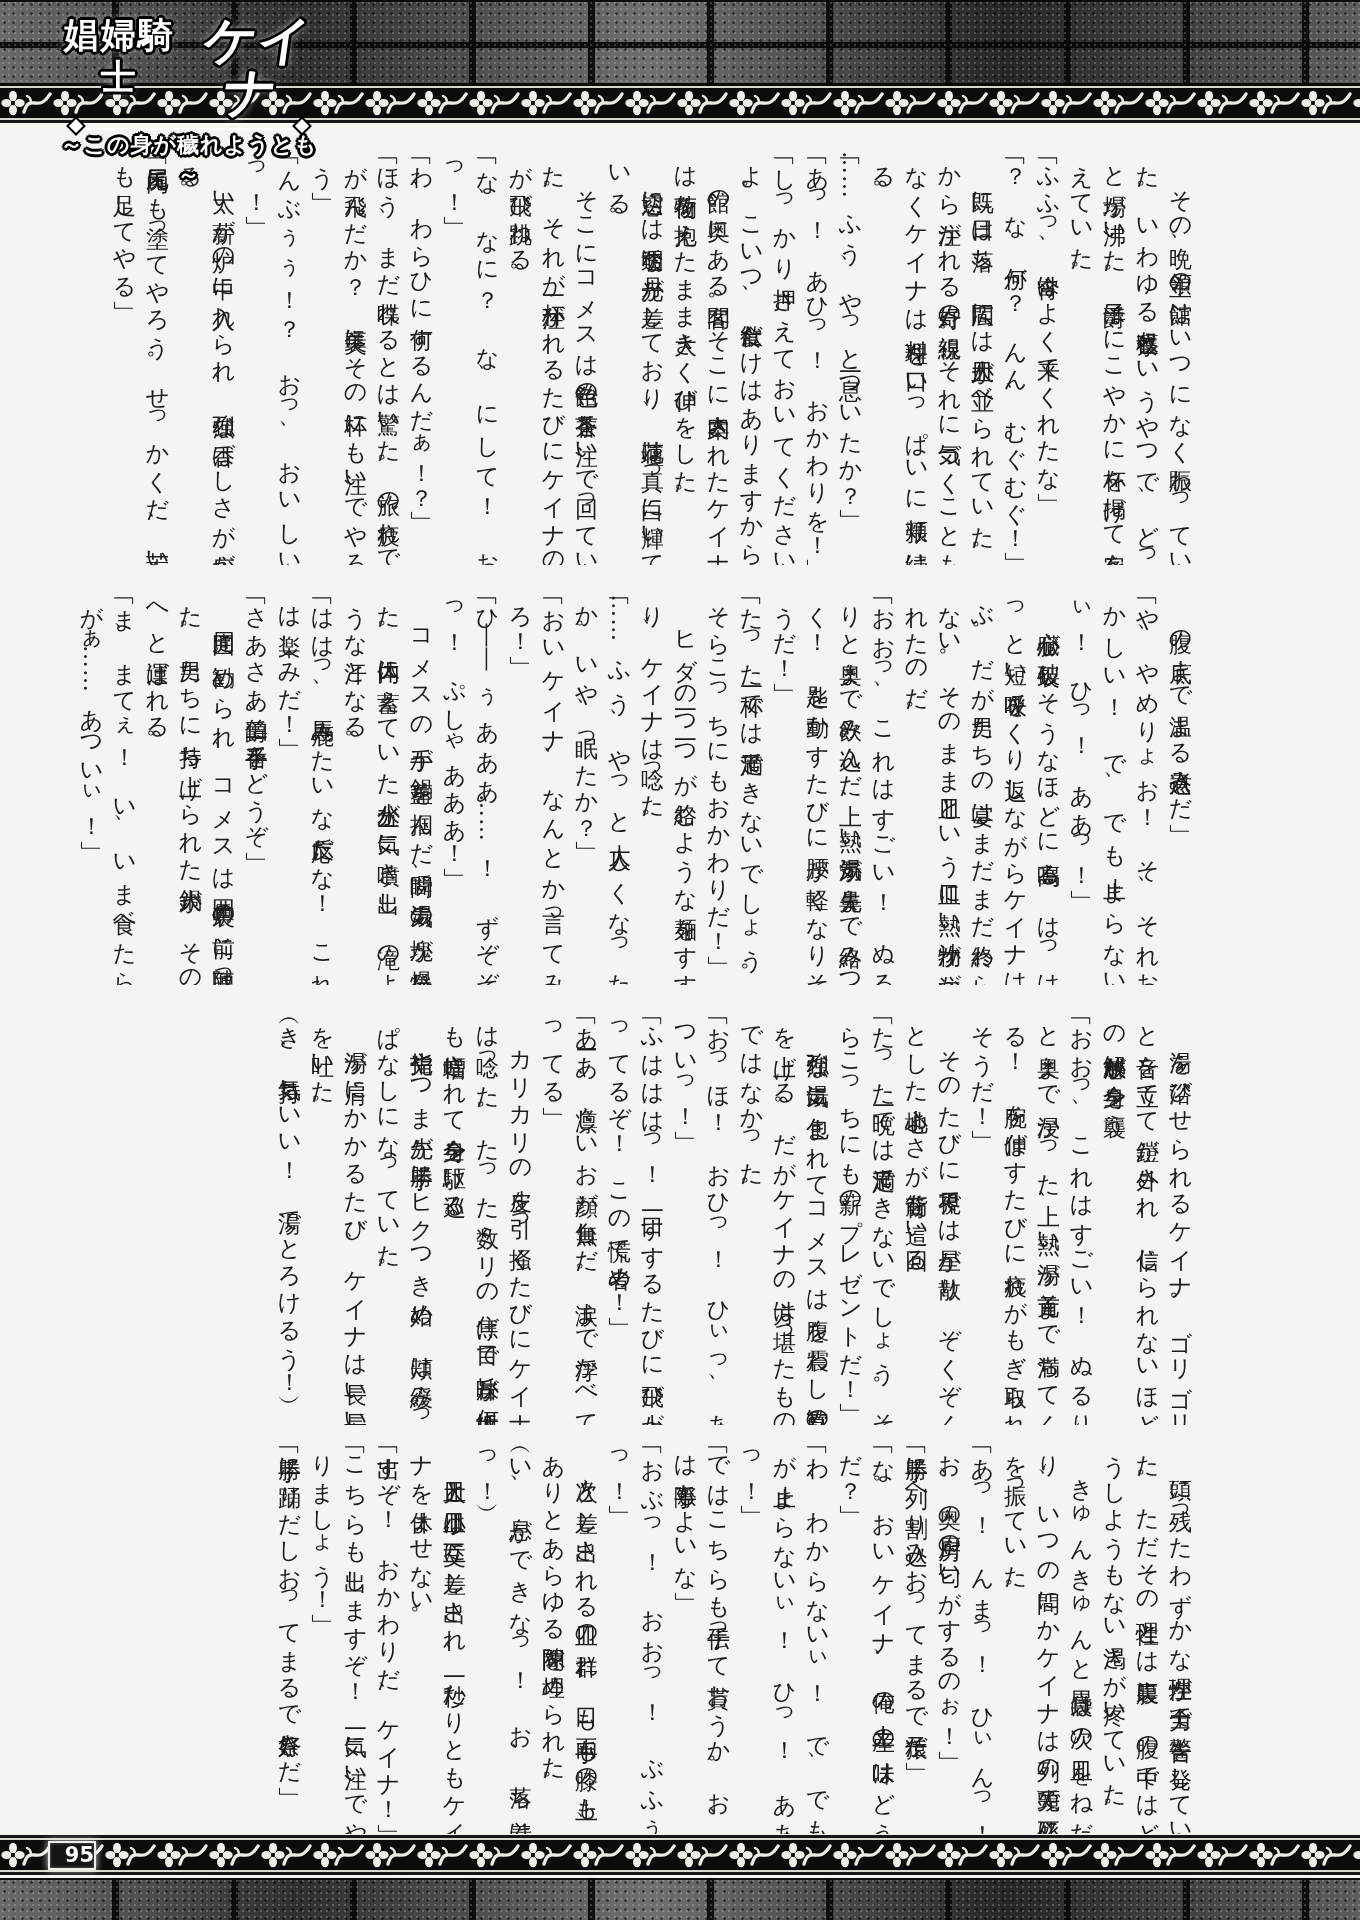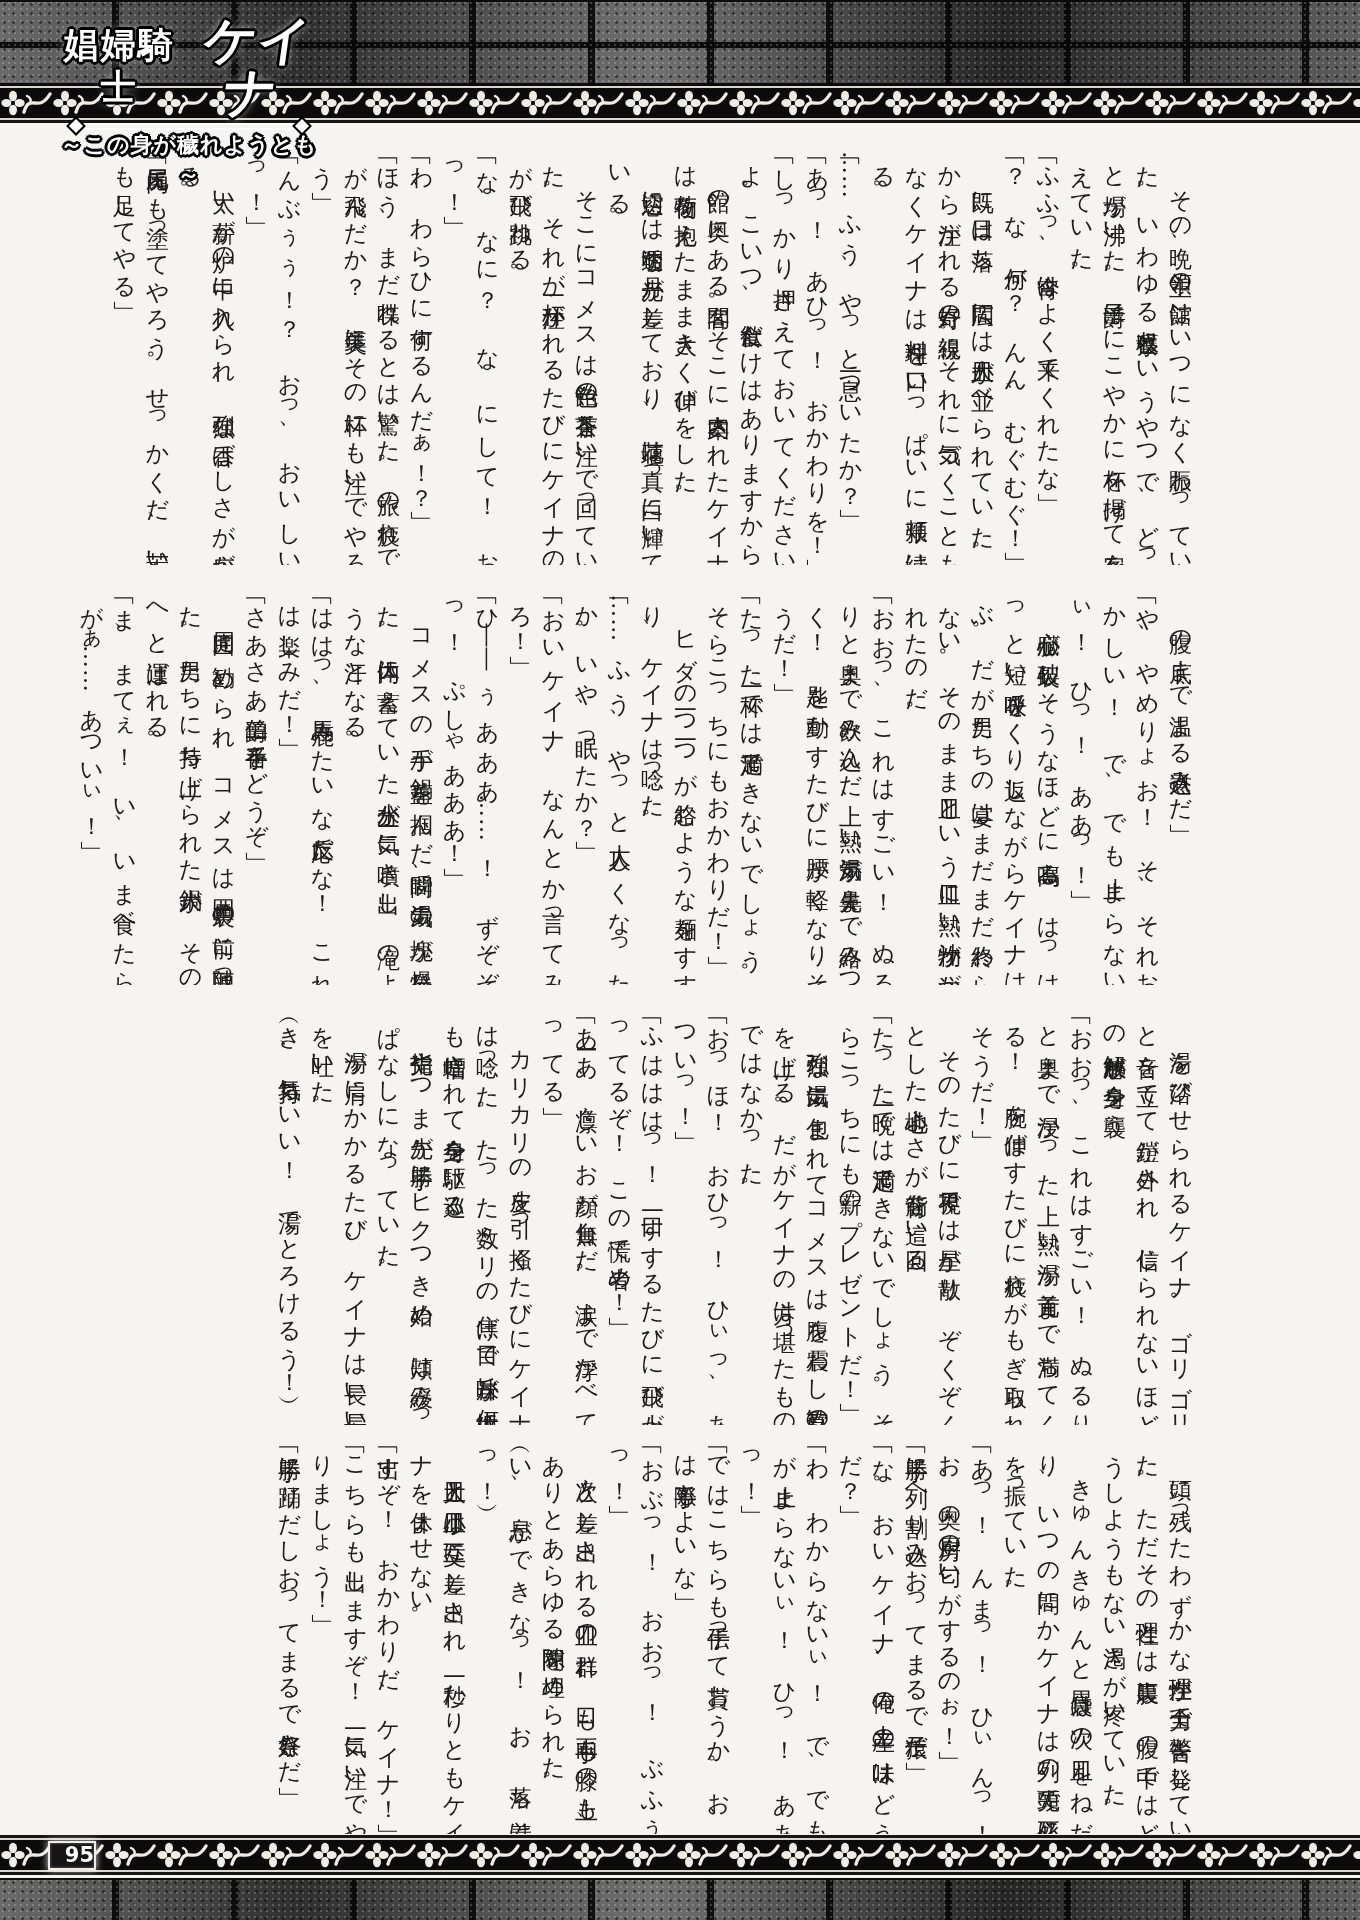--- a/index.html
+++ b/index.html
@@ -37,21 +37,21 @@
   .title-block {
     position:absolute; left:56px; top:14px; width:266px; z-index:6;
     text-align:center; color:#fff; font-family:"DejaVu Sans", sans-serif; font-weight:bold;
   }
   .outlined {
     text-shadow:
       -3px 0 #000, 3px 0 #000, 0 -3px #000, 0 3px #000,
       -2px -2px #000, 2px 2px #000, -2px 2px #000, 2px -2px #000,
       0 0 10px rgba(255,255,255,.95);
   }
-  .title-row { display:flex; align-items:center; justify-content:center; gap:3px; }
+  .title-row { display:flex; align-items:flex-start; justify-content:center; gap:3px; }
   .title-kanji { font-size:35px; letter-spacing:2px; line-height:1.2; }
   .title-kana  { font-size:52px; line-height:1; transform:skewX(-8deg); display:inline-block; }
   .title-rule {
     position:relative; margin:5px auto 0; width:212px; height:7px;
     border-top:2px solid #fff; border-bottom:2px solid #fff;
   }
   .title-rule::before, .title-rule::after {
     content:""; position:absolute; top:-4px; width:10px; height:10px;
     background:#fff; transform:rotate(45deg);
     box-shadow:0 0 0 2px #000;

